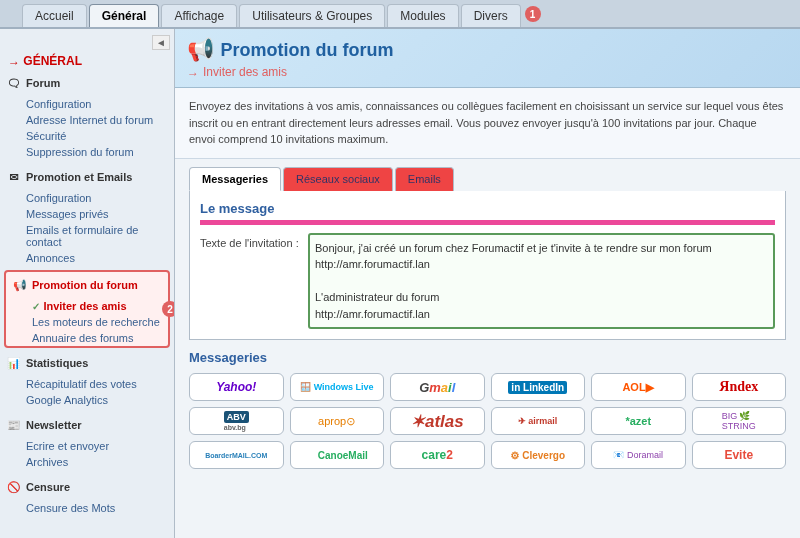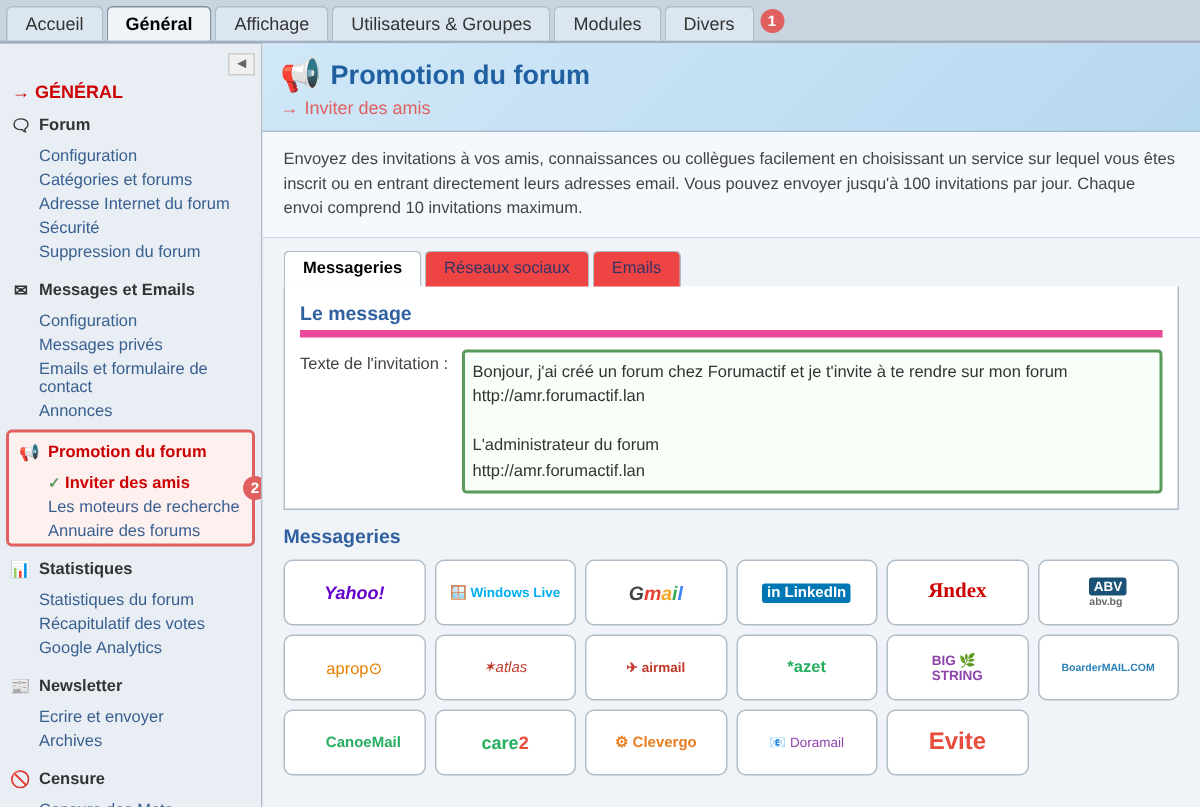--- a/index.html
+++ b/index.html
@@ -1,19 +1,19 @@
 <!DOCTYPE html>
 <html><head>
   <meta charset="utf-8">
   <style>
     * { margin: 0; padding: 0; box-sizing: border-box; }
     body { font-family: Arial, sans-serif; font-size: 11px; background: #d0d8e0; width: 800px; height: 538px; overflow: hidden; }
 
     
-    .top-nav { display: flex; background: #c8d4e0; border-bottom: 2px solid #a0b0c0; padding: 0 4px; padding-top: 4px; }
+    .top-nav { display: flex; background: #c8d4e0; border-bottom: 2px solid #a0b0c0; padding: 0 22px; padding-top: 4px; }
     .top-nav-tab { padding: 4px 12px; cursor: pointer; border: 1px solid #b0bcc8; border-bottom: none; border-radius: 4px 4px 0 0; background: #dce6f0; color: #333; font-size: 12px; margin-right: 2px; }
     .top-nav-tab.active { background: #f0f4f8; border-color: #8090a0; font-weight: bold; color: #000; }
 
     
     .main-layout { display: flex; height: calc(538px - 28px); }
 
     
     .sidebar { width: 175px; background: #e8eef4; border-right: 1px solid #b0bcc8; overflow-y: auto; flex-shrink: 0; padding: 4px 0; }
     .sidebar-collapse-btn { display: flex; justify-content: flex-end; padding: 2px 4px; }
     .sidebar-collapse-btn span { cursor: pointer; font-size: 10px; color: #666; border: 1px solid #ccc; padding: 1px 3px; background: #f0f0f0; }
@@ -51,21 +51,21 @@
     .message-section { background: white; margin: 0 14px; border: 1px solid #b0bcc8; border-top: none; padding: 10px; }
     .message-section-title { font-size: 13px; color: #3060a0; font-weight: bold; margin-bottom: 8px; border-bottom: 5px solid #ec4899; padding-bottom: 4px; }
     .message-row { display: flex; align-items: flex-start; gap: 8px; }
     .message-label { font-size: 11px; color: #444; white-space: nowrap; min-width: 100px; padding-top: 4px; }
     .message-textarea { flex: 1; border: 2px solid #5a9a5a; border-radius: 3px; padding: 5px; font-size: 11px; color: #333; background: #f8fef8; min-height: 80px; line-height: 1.5; }
 
     
     .messageries-section { padding: 10px 14px; }
     .messageries-title { font-size: 13px; color: #3060a0; font-weight: bold; margin-bottom: 8px; }
     .messageries-grid { display: grid; grid-template-columns: repeat(6, 1fr); gap: 6px; }
-    .service-btn { border: 1px solid #b0bcc8; border-radius: 6px; background: white; padding: 6px 4px; display: flex; align-items: center; justify-content: center; cursor: pointer; height: 44px; font-size: 10px; font-weight: bold; color: #333; }
+    .service-btn { border: 1px solid #b0bcc8; border-radius: 6px; background: white; padding: 6px 4px; display: flex; align-items: center; justify-content: center; cursor: pointer; height: 28px; font-size: 10px; font-weight: bold; color: #333; }
 
     
     .logo-yahoo { color: #6600cc; font-size: 12px; font-weight: 900; font-style: italic; }
     .logo-linkedin { background: #0077b5; color: white; padding: 1px 3px; border-radius: 2px; font-size: 10px; font-weight: bold; }
     .logo-aol { color: #ff5500; font-size: 11px; font-weight: bold; }
     .logo-yandex { color: #cc0000; font-size: 14px; font-weight: bold; font-family: serif; }
 
     .general-arrow { color: #c00; font-size: 12px; display: flex; align-items: center; padding: 2px 8px; }
   </style>
 </head>
@@ -91,31 +91,30 @@
       <span style="color:#c00;font-weight:bold;">→ GÉNÉRAL</span>
     </div>
 
     <div class="sidebar-section">
       <div class="sidebar-section-header">
         <span class="icon">🗨</span>
         <span>Forum</span>
       </div>
       <div class="sidebar-section-items">
         <div class="sidebar-item">Configuration</div>
-        <div class="sidebar-item">Catégories et forums</div>
         <div class="sidebar-item">Adresse Internet du forum</div>
         <div class="sidebar-item">Sécurité</div>
         <div class="sidebar-item">Suppression du forum</div>
       </div>
     </div>
 
     <div class="sidebar-section">
       <div class="sidebar-section-header">
         <span class="icon">✉</span>
-        <span>Messages et Emails</span>
+        <span>Promotion et Emails</span>
       </div>
       <div class="sidebar-section-items">
         <div class="sidebar-item">Configuration</div>
         <div class="sidebar-item">Messages privés</div>
         <div class="sidebar-item">Emails et formulaire de contact</div>
         <div class="sidebar-item">Annonces</div>
       </div>
     </div>
 
     <div class="sidebar-section sidebar-section-highlighted" style="position:relative;">
@@ -135,21 +134,20 @@
       <span class="callout-circle" style="position:absolute;right:-10px;top:50%;transform:translateY(-50%);z-index:10;">2</span>
 
     </div>
 
     <div class="sidebar-section">
       <div class="sidebar-section-header">
         <span class="icon">📊</span>
         <span>Statistiques</span>
       </div>
       <div class="sidebar-section-items">
-        <div class="sidebar-item">Statistiques du forum</div>
         <div class="sidebar-item">Récapitulatif des votes</div>
         <div class="sidebar-item">Google Analytics</div>
       </div>
     </div>
 
     <div class="sidebar-section">
       <div class="sidebar-section-header">
         <span class="icon">📰</span>
         <span>Newsletter</span>
       </div>
@@ -219,61 +217,64 @@
             <span style="color:#00aff0;font-size:9px;">🪟 Windows Live</span>
           </span>
         </div>
         <div class="service-btn">
           <span style="font-size:13px;font-style:italic;color:#444;">G<span style="color:#e44134;">m</span><span style="color:#f5a623;">a</span><span style="color:#34a853;">i</span><span style="color:#4285f4;">l</span></span>
         </div>
         <div class="service-btn">
           <span class="logo-linkedin">in LinkedIn</span>
         </div>
         <div class="service-btn">
+          <span class="logo-aol">AOL▶</span>
+        </div>
+        <div class="service-btn">
           <span class="logo-yandex">Яndex</span>
         </div>
 
         <div class="service-btn">
           <span style="display:flex;flex-direction:column;align-items:flex-start;gap:1px;">
             <span style="background:#1a5276;color:white;font-size:9px;font-weight:bold;padding:1px 3px;border-radius:2px;">ABV</span>
             <span style="font-size:7px;color:#666;">abv.bg</span>
           </span>
         </div>
         <div class="service-btn">
           <span style="color:#e67e00;font-size:11px;font-weight:normal;text-align:right;">aprop⊙</span>
         </div>
         <div class="service-btn">
-          <span style="color:#c0392b;font-size:10px;font-weight:normal;font-style:italic;">✶atlas</span>
+          <span style="color:#c0392b;font-size:17px;font-weight:bold;font-style:italic;">✶atlas</span>
         </div>
         <div class="service-btn">
           <span style="color:#c0392b;font-size:9px;">✈ airmail</span>
         </div>
         <div class="service-btn">
           <span style="color:#27ae60;font-size:11px;font-weight:bold;">*azet</span>
         </div>
         <div class="service-btn">
-          <span style="color:#8e44ad;font-size:9px;font-weight:bold;">BIG 🌿<br>STRING</span>
+          <span style="color:#8e44ad;font-size:9px;font-weight:normal;">BIG 🌿<br>STRING</span>
         </div>
 
         <div class="service-btn">
           <span style="color:#2980b9;font-size:7px;font-weight:bold;">BoarderMAIL.COM</span>
         </div>
         <div class="service-btn">
           <span style="color:#27ae60;font-size:10px;font-weight:bold;padding-left:12px;">CanoeMail</span>
         </div>
         <div class="service-btn">
           <span style="color:#27ae60;font-size:12px;font-weight:bold;">care<span style="color:#e74c3c;">2</span></span>
         </div>
         <div class="service-btn">
           <span style="color:#e67e22;font-size:10px;">⚙ Clevergo</span>
         </div>
         <div class="service-btn">
           <span style="color:#8e44ad;font-size:9px;font-weight:normal;">📧 Doramail</span>
         </div>
         <div class="service-btn">
-          <span style="color:#e74c3c;font-size:16px;font-weight:bold;text-align:right;">Evite</span>
+          <span style="color:#e74c3c;font-size:12px;font-weight:bold;text-align:right;">Evite</span>
         </div>
 
       </div>
     </div>
 
   </div>
 </div>
 
 </body></html>

